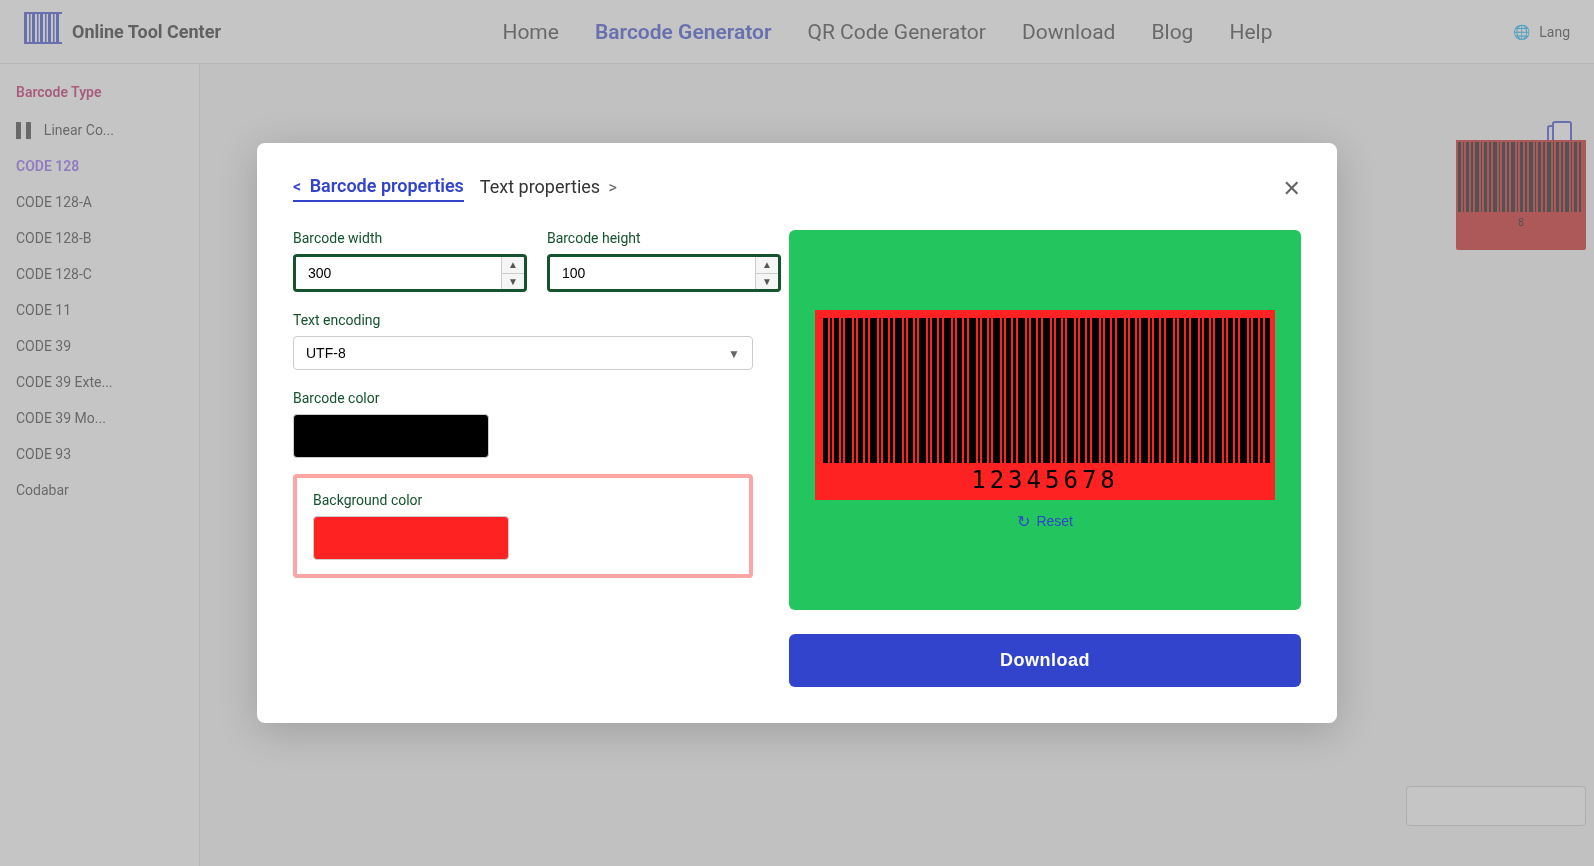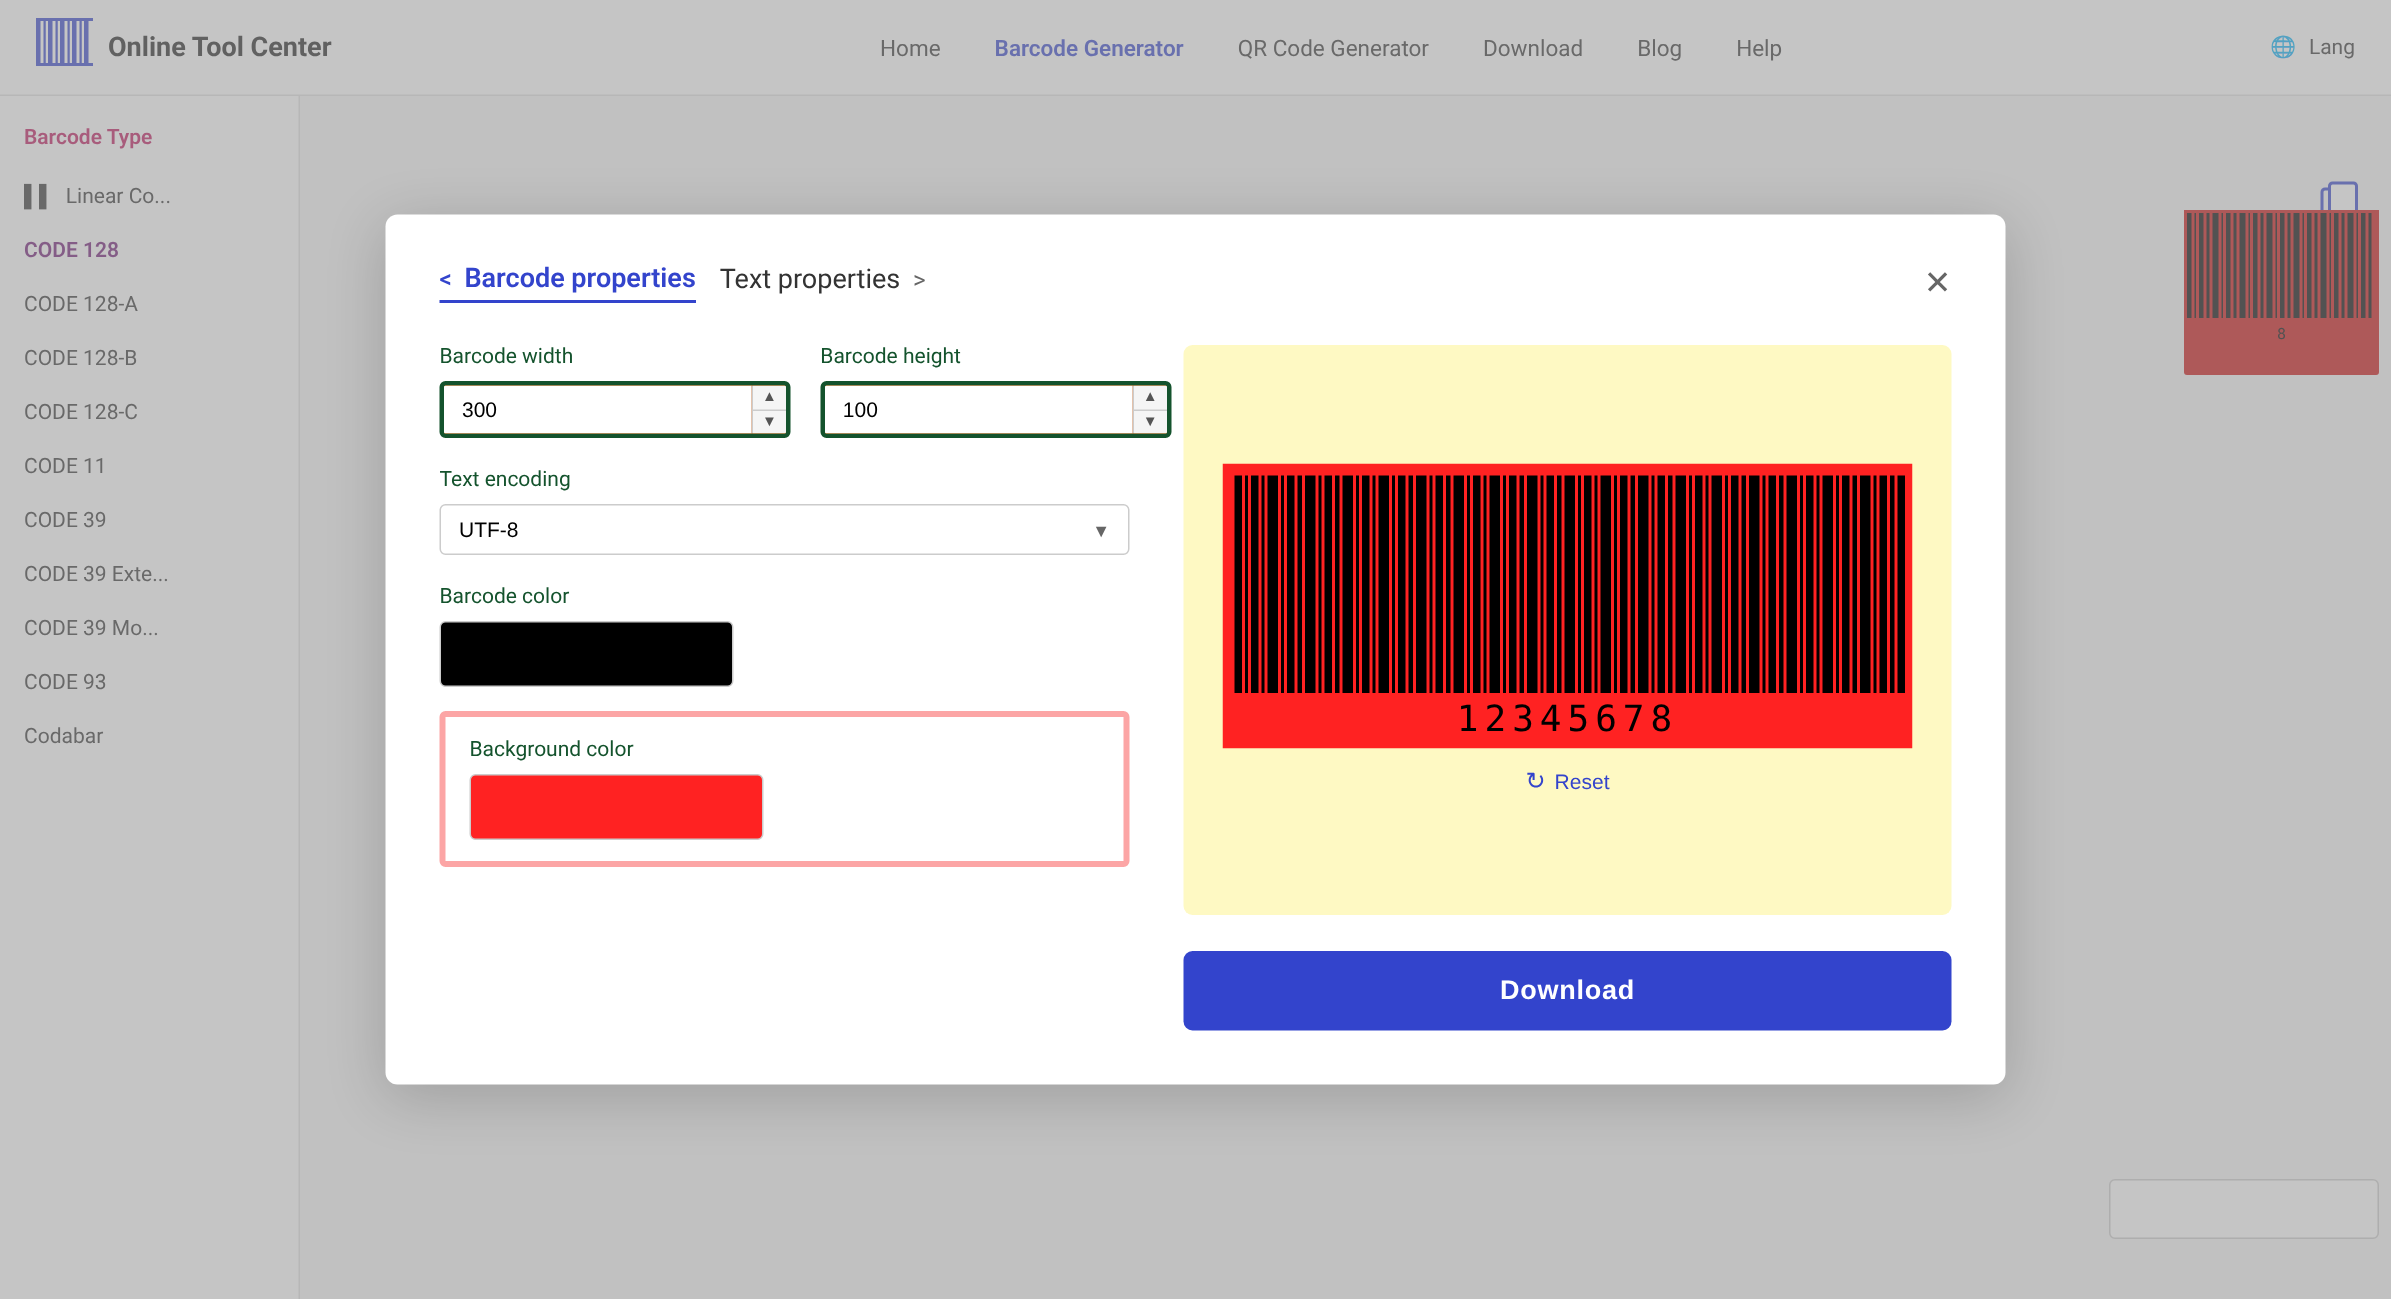--- a/index.html
+++ b/index.html
@@ -45,21 +45,21 @@
       color: #3344cc;
     }
     .navbar-nav {
       display: flex;
       align-items: center;
       gap: 36px;
       flex: 1;
       justify-content: center;
     }
     .nav-item {
-      font-size: 15px;
+      font-size: 21px;
       color: #333;
       cursor: pointer;
       text-decoration: none;
     }
     .nav-item.active {
       color: #3344cc;
       font-weight: 600;
       text-align: right;
     }
     .navbar-right {
@@ -87,21 +87,21 @@
       color: #be185d;
       padding: 0 16px 12px;
     }
     .sidebar-item {
       padding: 10px 16px;
       font-size: 14px;
       color: #333;
       cursor: pointer;
     }
     .sidebar-item.active {
-      color: #701a75;
+      color: #8b5cf6;
       font-weight: 600;
     }
     .sidebar-item-with-icon {
       display: flex;
       align-items: center;
       gap: 8px;
     }
 
     
     .overlay {
@@ -274,21 +274,21 @@
     
     .bg-color-box {
       border: 4px solid #fca5a5;
       border-radius: 4px;
       padding: 14px 16px;
       margin-bottom: 16px;
     }
 
     
     .barcode-preview-area {
-      background: #fef9c3;
+      background: #22c55e;
       border-radius: 6px;
       padding: 24px;
       display: flex;
       flex-direction: column;
       align-items: center;
       justify-content: center;
       min-height: 380px;
     }
 
     

